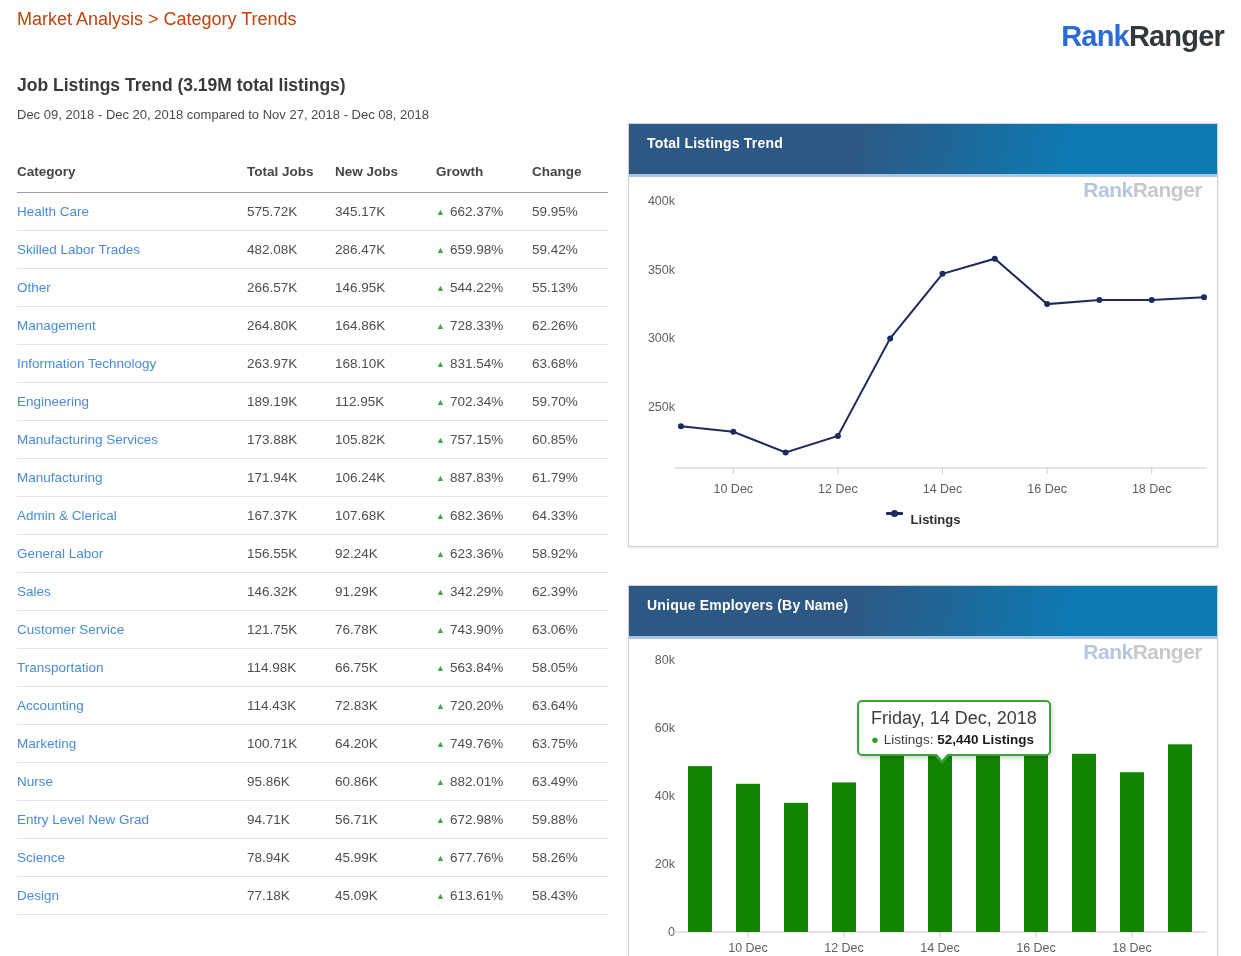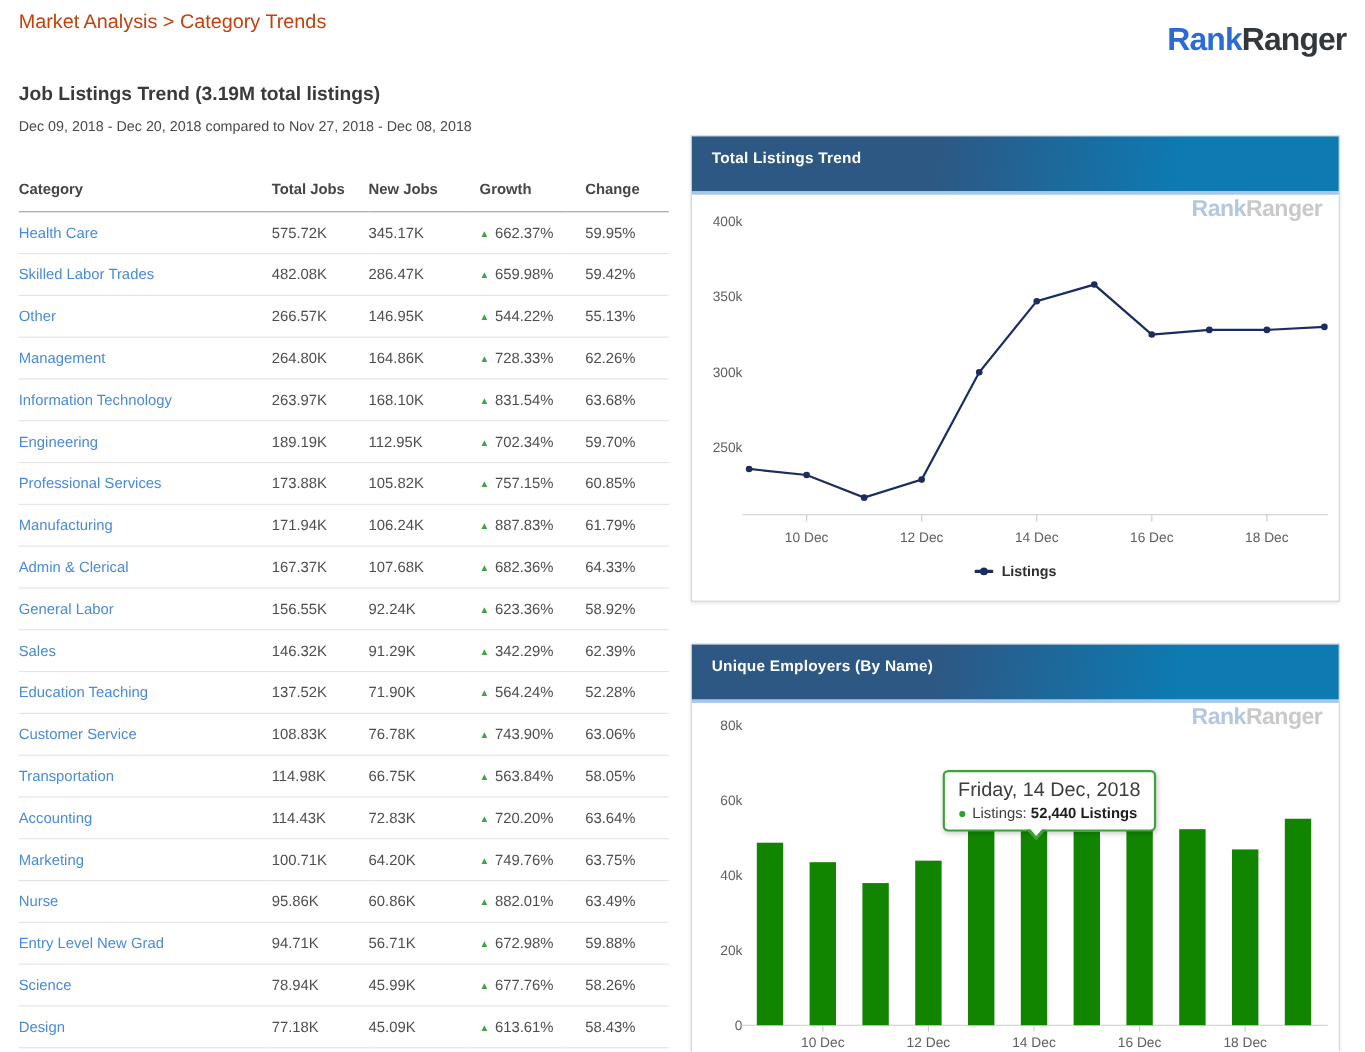--- a/index.html
+++ b/index.html
@@ -40,21 +40,21 @@
     color:#ffffff; letter-spacing:.2px;
     background:linear-gradient(100deg,#2d5884 38%,#0d7ab2 75%);
     border-bottom:3px solid #a6c7e7;
   }
   .watermark { position:absolute; right:15px; top:54px; font-size:21px; font-weight:700; letter-spacing:-0.5px; }
   .watermark .p1 { color:#b3c7e2; }
   .watermark .p2 { color:#c9c9c9; }
   svg.chart { position:absolute; left:0; top:42px; display:block; }
 
   .legend { position:absolute; left:0; right:0; top:388px; display:flex;
-            justify-content:center; align-items:center; gap:8px;
+            justify-content:center; gap:8px;
             font-size:13px; font-weight:700; color:#2e2e2e; }
   .legend-marker { width:17px; height:3px; background:#1c2c5e; position:relative; border-radius:1px; }
   .legend-marker::after { content:''; position:absolute; left:5px; top:-2px; width:7px; height:7px;
                           border-radius:50%; background:#1c2c5e; }
 
   
   .tooltip { position:absolute; left:228px; top:114px; background:#fff;
              border:2px solid #3aa33a; border-radius:5px; padding:6px 12px 7px 12px;
              box-shadow:1px 2px 5px rgba(0,0,0,.18); z-index:5; white-space:nowrap; }
   .tooltip::before { content:''; position:absolute; bottom:-10px; left:74px; width:0; height:0;
@@ -134,21 +134,21 @@
         <td class="change-cell">63.68%</td>
       </tr>
       <tr>
         <td><a href="#">Engineering</a></td>
         <td>189.19K</td>
         <td>112.95K</td>
         <td class="growth-cell"><span class="arrow-up">▲</span><span>702.34%</span></td>
         <td class="change-cell">59.70%</td>
       </tr>
       <tr>
-        <td><a href="#">Professional Services</a></td>
+        <td><a href="#">Manufacturing Services</a></td>
         <td>173.88K</td>
         <td>105.82K</td>
         <td class="growth-cell"><span class="arrow-up">▲</span><span>757.15%</span></td>
         <td class="change-cell">60.85%</td>
       </tr>
       <tr>
         <td><a href="#">Manufacturing</a></td>
         <td>171.94K</td>
         <td>106.24K</td>
         <td class="growth-cell"><span class="arrow-up">▲</span><span>887.83%</span></td>
@@ -169,29 +169,22 @@
         <td class="change-cell">58.92%</td>
       </tr>
       <tr>
         <td><a href="#">Sales</a></td>
         <td>146.32K</td>
         <td>91.29K</td>
         <td class="growth-cell"><span class="arrow-up">▲</span><span>342.29%</span></td>
         <td class="change-cell">62.39%</td>
       </tr>
       <tr>
-        <td><a href="#">Education Teaching</a></td>
-        <td>137.52K</td>
-        <td>71.90K</td>
-        <td class="growth-cell"><span class="arrow-up">▲</span><span>564.24%</span></td>
-        <td class="change-cell">52.28%</td>
-      </tr>
-      <tr>
         <td><a href="#">Customer Service</a></td>
-        <td>108.83K</td>
+        <td>121.75K</td>
         <td>76.78K</td>
         <td class="growth-cell"><span class="arrow-up">▲</span><span>743.90%</span></td>
         <td class="change-cell">63.06%</td>
       </tr>
       <tr>
         <td><a href="#">Transportation</a></td>
         <td>114.98K</td>
         <td>66.75K</td>
         <td class="growth-cell"><span class="arrow-up">▲</span><span>563.84%</span></td>
         <td class="change-cell">58.05%</td>

